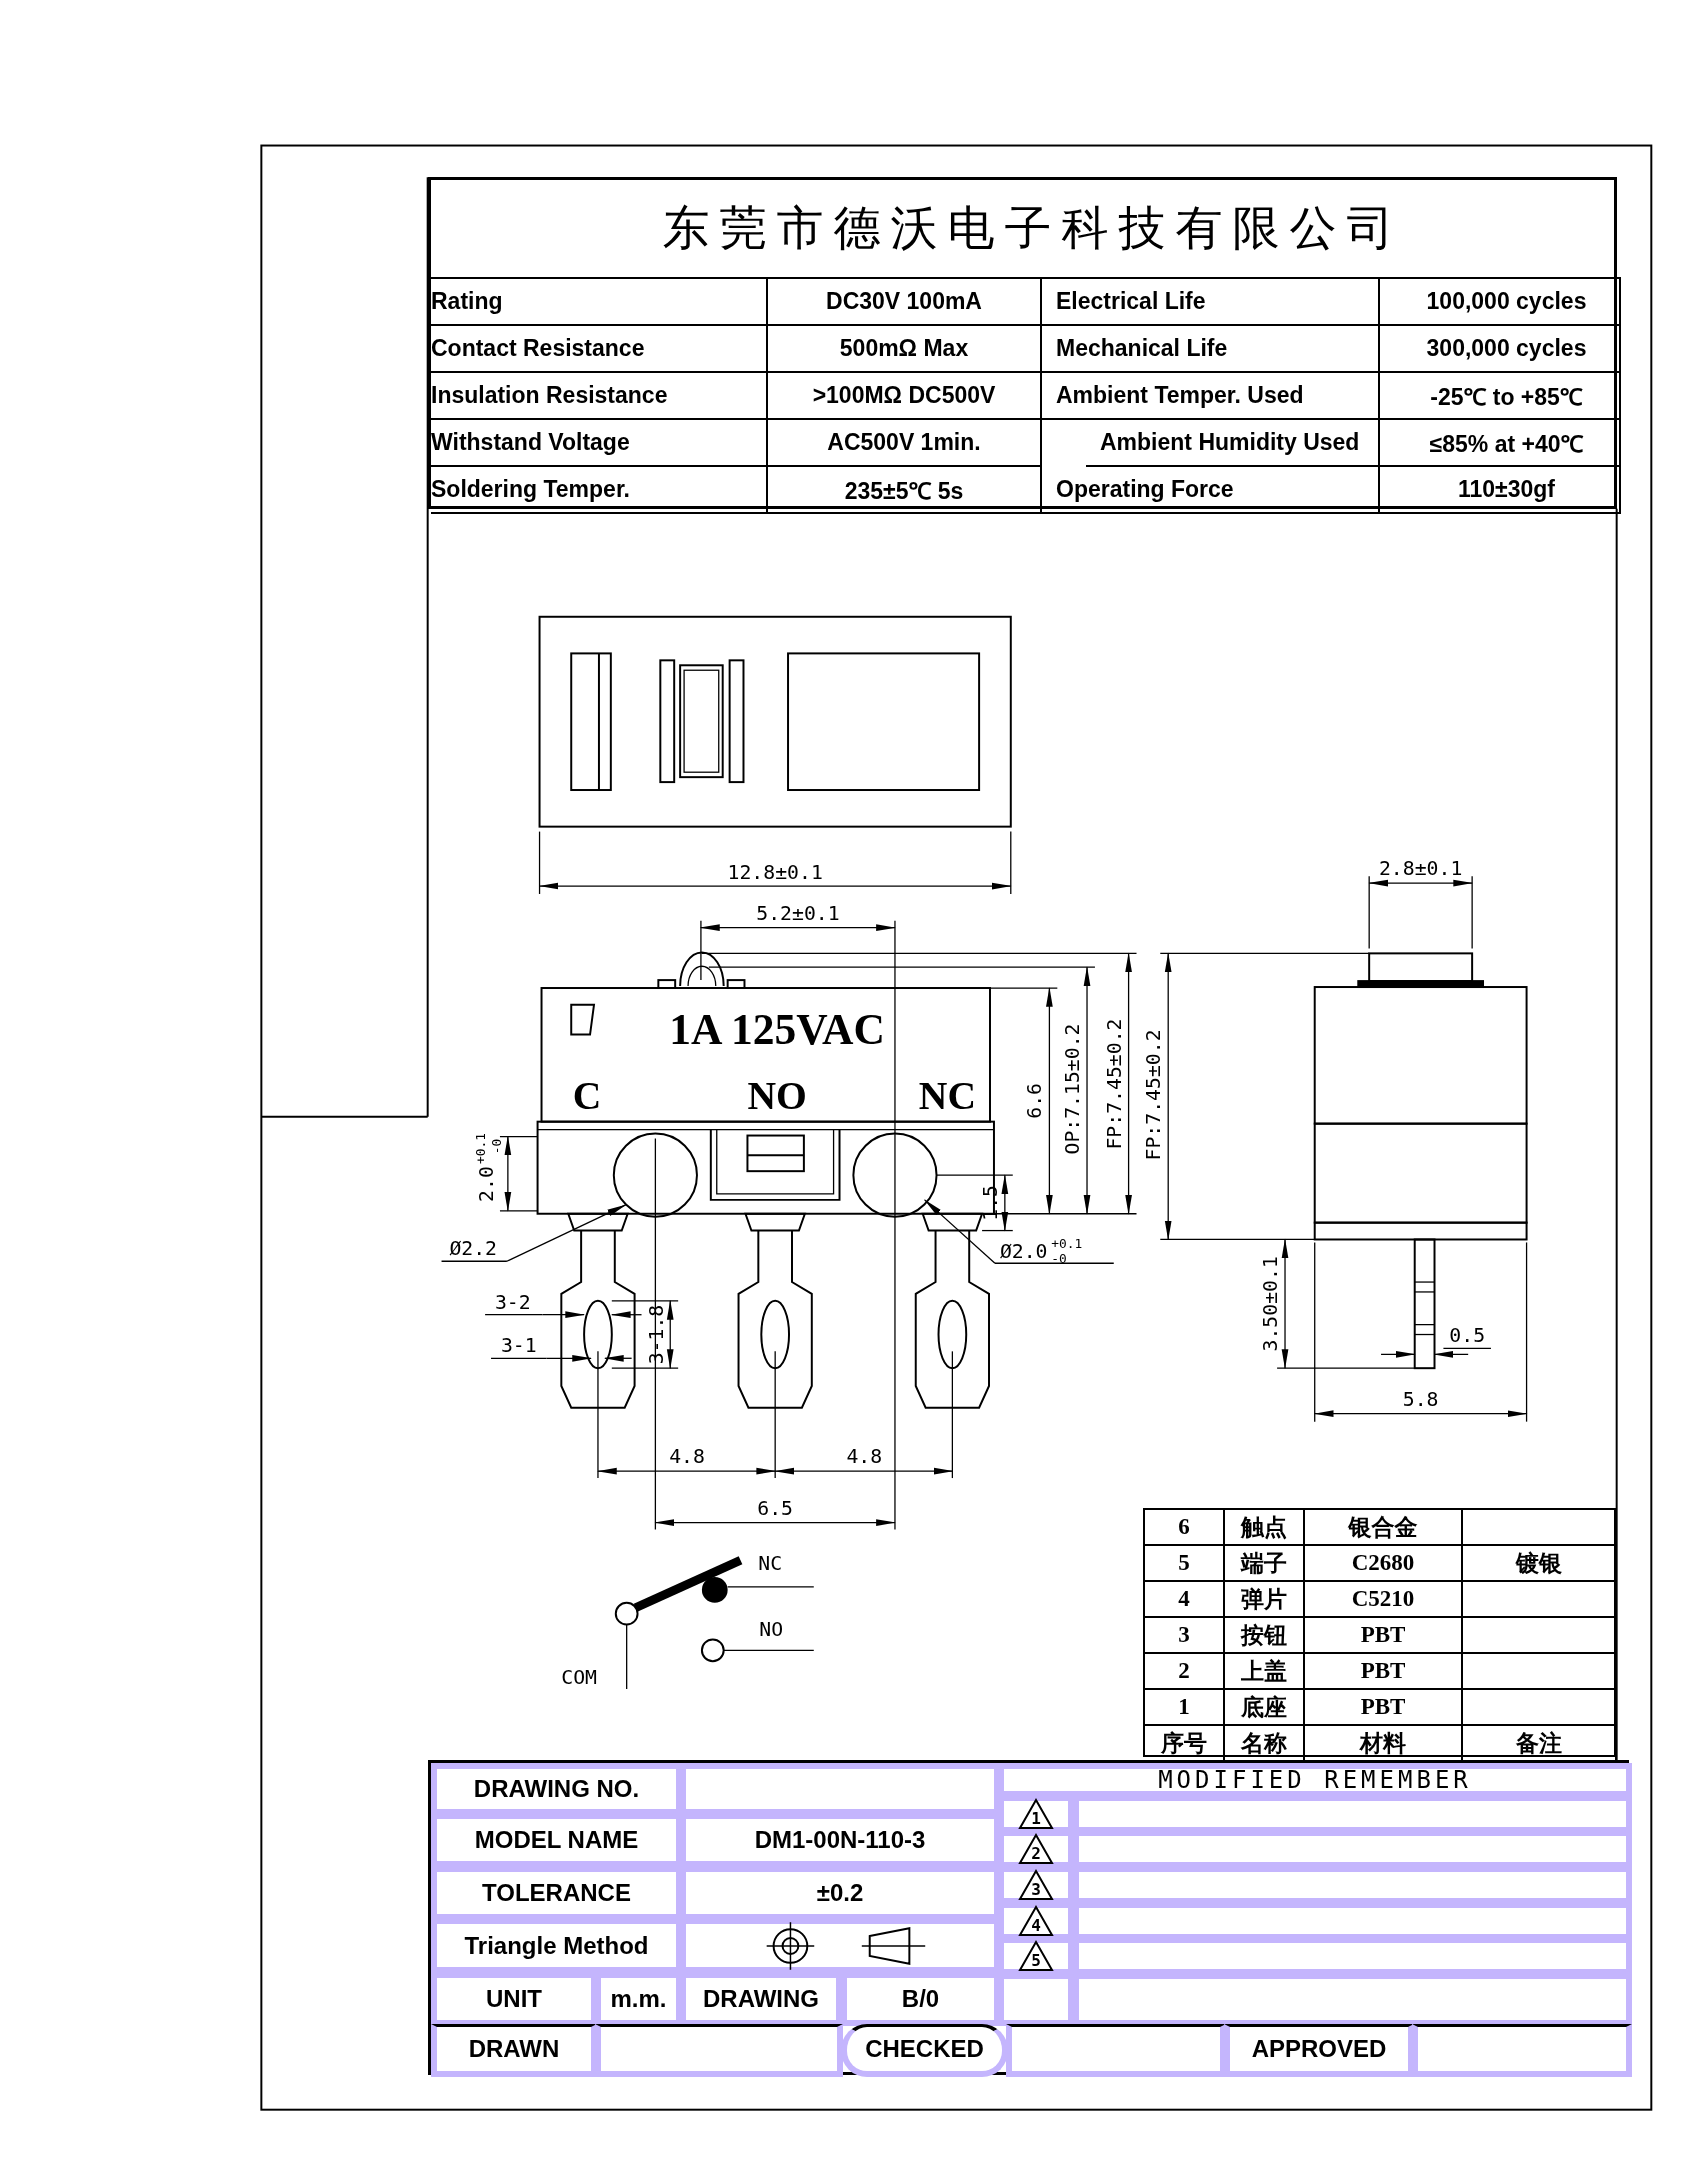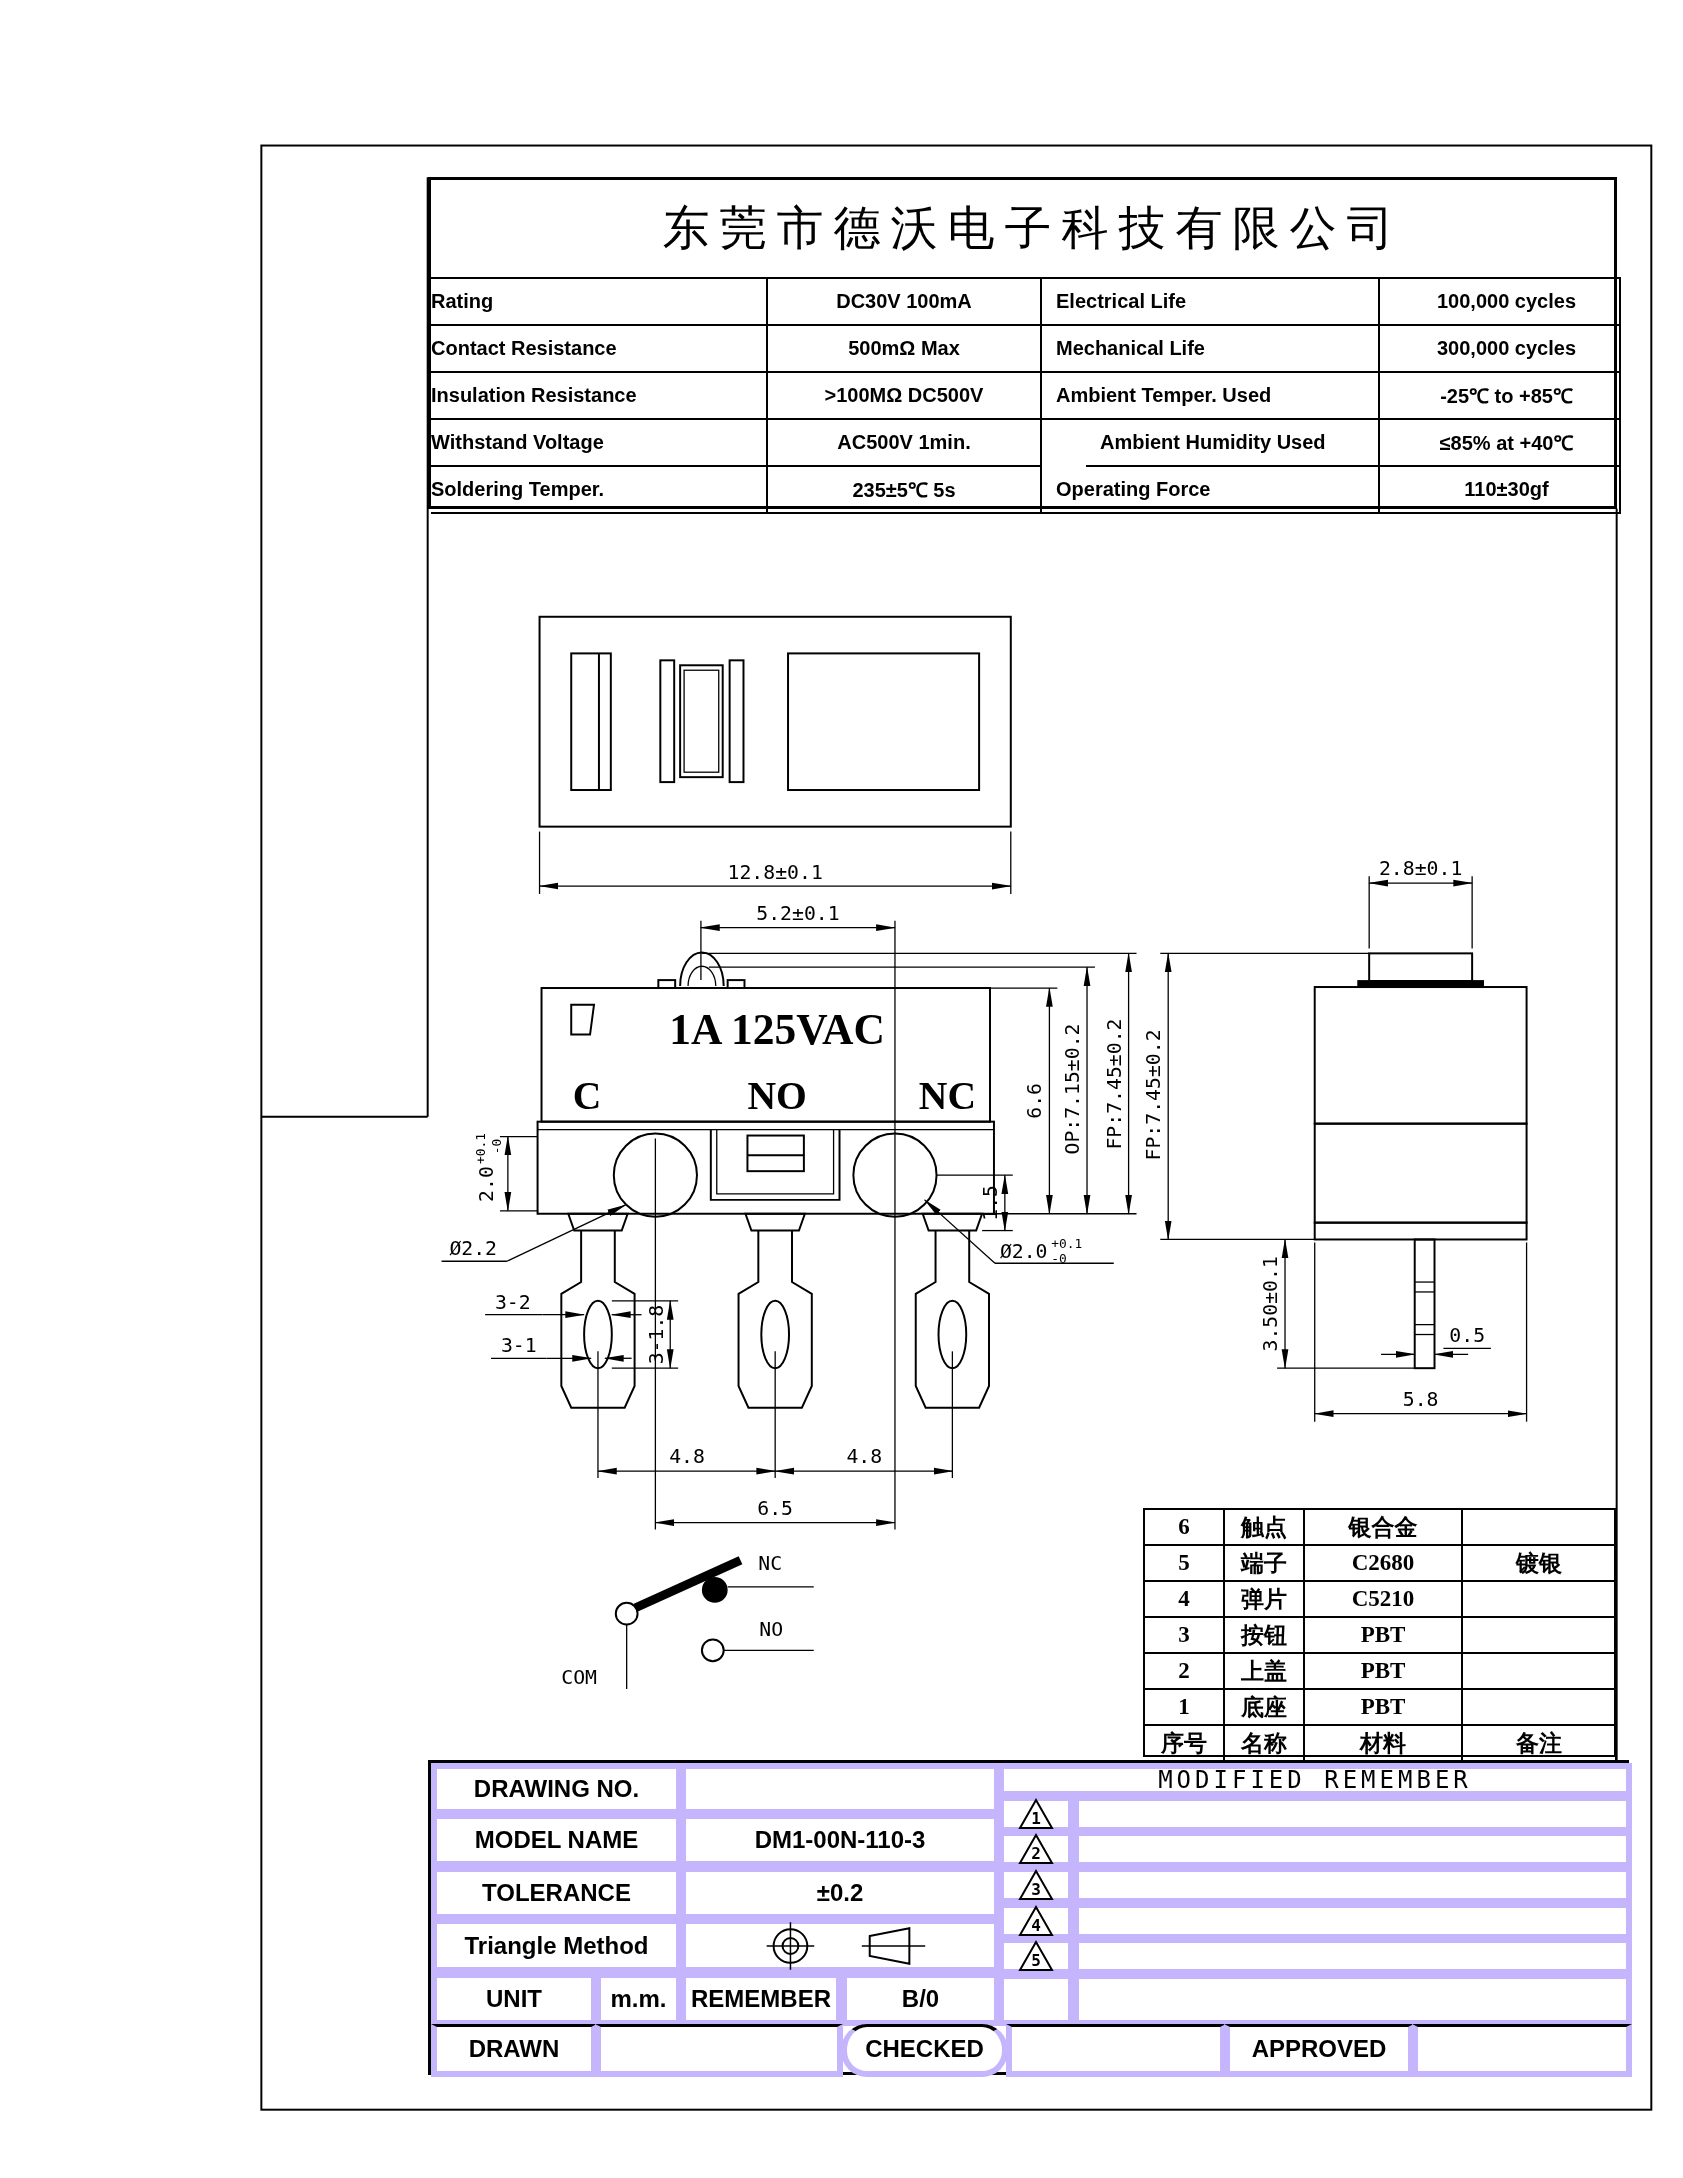--- a/index.html
+++ b/index.html
@@ -9,21 +9,21 @@
   .ln{stroke:#000;fill:none;stroke-width:2;}
   .thin{stroke:#000;fill:none;stroke-width:1.3;}
   .dimtxt{font-family:"DejaVu Sans Mono",monospace;font-size:20px;}
   .dimsm{font-family:"DejaVu Sans Mono",monospace;font-size:13px;}
   .mark{font-family:"Liberation Serif",serif;font-weight:bold;}
   
   .spec{position:absolute;left:428px;top:177px;width:1189px;height:332px;
         display:grid;grid-template-columns:337px 274px 338px 241px;
         grid-template-rows:99px repeat(5,47px);border:3px solid #000;box-sizing:border-box;}
   .spec>div{border-right:2px solid #000;border-bottom:2px solid #000;
-        display:flex;align-items:center;font-size:20px;font-weight:bold;box-sizing:border-box;}
+        display:flex;align-items:center;font-size:23px;font-weight:bold;box-sizing:border-box;}
   .spec>div:nth-child(4n+1){padding-left:14px;}
   .spec>div.val{justify-content:center;}
   .spec .title{grid-column:1/5;justify-content:center;border-right:none;
         font-family:Liberation Sans, sans-serif;font-size:47px;font-weight:normal;
         letter-spacing:10px;}
   .spec>div:nth-child(4n+1):not(.title){}
   .spec>div:last-child,.spec>div.noborder{}
   
   .bom{position:absolute;left:1143px;top:1508px;width:473px;height:249px;
        display:grid;grid-template-columns:80px 80px 158px 154px;grid-template-rows:repeat(7,36px);
@@ -304,21 +304,21 @@
         <circle cx="60" cy="24" r="8" fill="none" stroke="#000" stroke-width="2"></circle>
         <line x1="36" y1="24" x2="84" y2="24" stroke="#000" stroke-width="1.5"></line>
         <line x1="60" y1="0" x2="60" y2="48" stroke="#000" stroke-width="1.5"></line>
         <polygon points="140,14 180,6 180,42 140,34" fill="none" stroke="#000" stroke-width="2"></polygon>
         <line x1="132" y1="24" x2="196" y2="24" stroke="#000" stroke-width="1.5"></line>
       </svg>
     </div>
 
     <div class="cell lab" style="left:0;top:209px;width:166px;height:54px;">UNIT</div>
     <div class="cell" style="left:164px;top:209px;width:87px;height:54px;">m.m.</div>
-    <div class="cell lab" style="left:249px;top:209px;width:162px;height:54px;">REMEMBER</div>
+    <div class="cell lab" style="left:249px;top:209px;width:162px;height:54px;">DRAWING</div>
     <div class="cell" style="left:410px;top:209px;width:159px;height:54px;">B/0</div>
 
     <div class="cell rev-head" style="left:567px;top:0;width:634px;height:34px;">MODIFIED   REMEMBER</div>
     <div class="cell tri-cell" style="left:567px;top:32px;width:76px;height:38px;">
       <svg width="38" height="34" viewBox="0 0 38 34">
           <polygon class="tri" points="19,3 35,31 3,31"></polygon>
           <text class="tri-num" x="19" y="27" text-anchor="middle">1</text>
         </svg>
     </div>
     <div class="cell" style="left:642px;top:32px;width:559px;height:38px;"></div>

